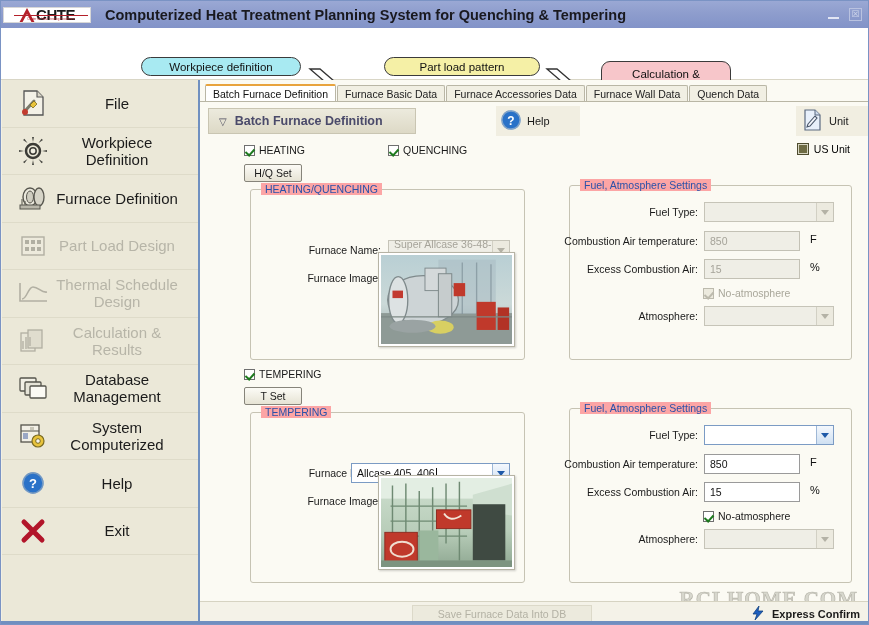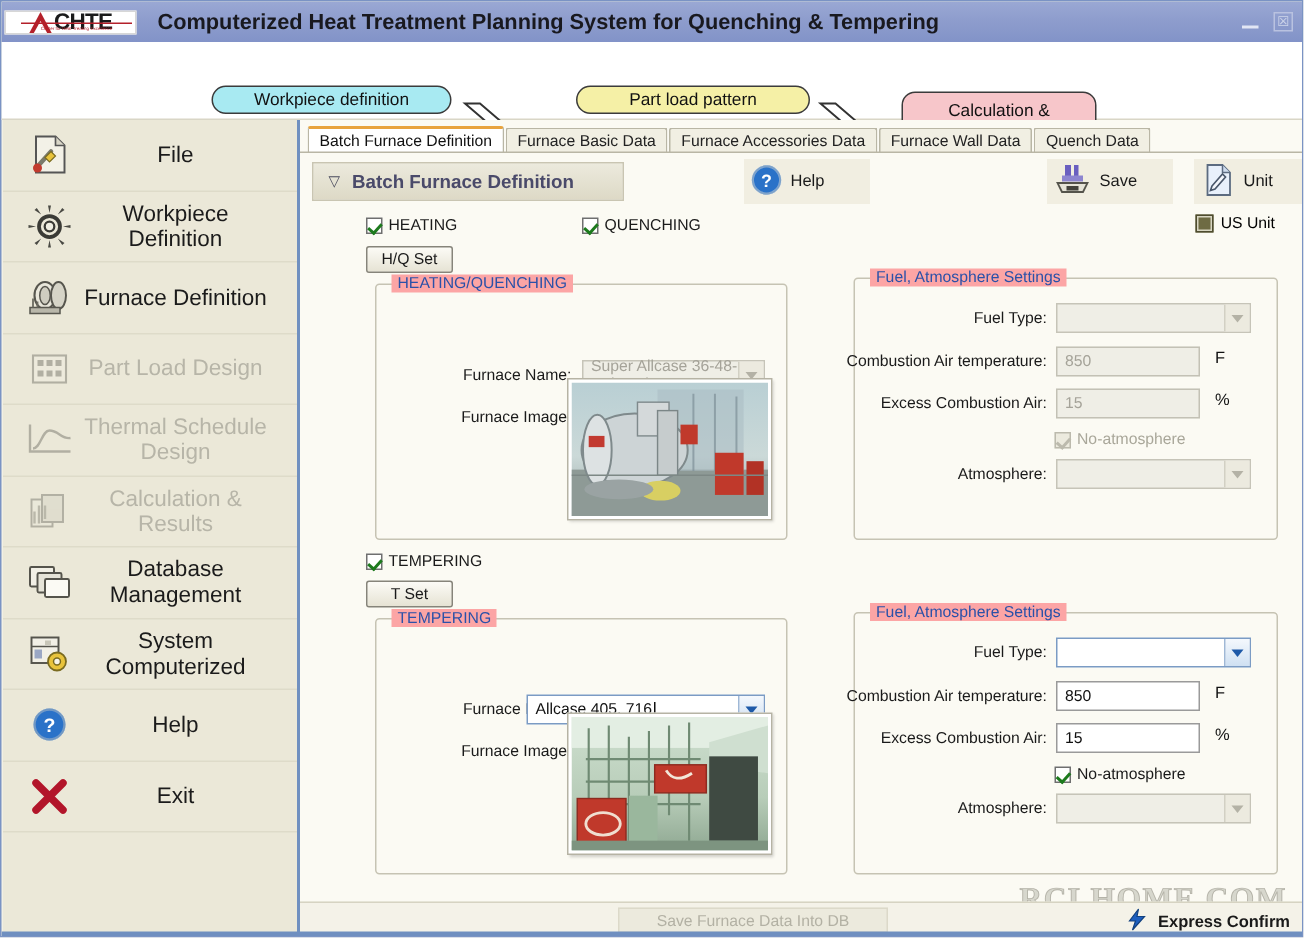--- a/index.html
+++ b/index.html
@@ -523,31 +523,20 @@
         <svg width="22" height="22" viewBox="0 0 24 24">
           <circle cx="12" cy="12" r="10" fill="#2a72c8" stroke="#17508f" stroke-width="1.3"></circle>
           <circle cx="12" cy="12" r="10" fill="none" stroke="#c3d8f0" stroke-width="1.8" opacity="0.6"></circle>
           <text x="12" y="17" font-size="13" font-family="Liberation Sans, sans-serif" font-weight="bold" fill="#ffffff" text-anchor="middle">?</text>
         </svg>
       </span>
       <span class="tool-label">Help</span>
     </div>
 
 
-    <div class="tool-btn" id="tb-save">
-      <span>
-        <svg width="26" height="24" viewBox="0 0 26 24">
-          <path d="M8 2 h4 v8 h-4 z M14 2 h3 v8 h-3 z" fill="#6a5fc0"></path>
-          <rect x="6" y="9" width="14" height="4" fill="#8d85d0"></rect>
-          <path d="M3 14 h20 l-3 6 H6 Z" fill="#e6e4d8" stroke="#55544c" stroke-width="1.2"></path>
-          <rect x="9" y="16" width="8" height="3" fill="#43423c"></rect>
-        </svg>
-      </span>
-      <span class="tool-label">Save</span>
-    </div>
 
     <div class="tool-btn" id="tb-unit">
       <span>
         <svg width="24" height="24" viewBox="0 0 24 24">
           <path d="M5 2 h10 l5 5 v15 H5 Z" fill="#e8f0fb" stroke="#5c6b80" stroke-width="1.2"></path>
           <path d="M15 2 v5 h5" fill="#cfdcee" stroke="#5c6b80" stroke-width="1"></path>
           <path d="M8 16 L15 8 l2 2 -7 8 -3 1 z" fill="#f3f6fc" stroke="#49566a" stroke-width="1.1"></path>
         </svg>
       </span>
       <span class="tool-label">Unit</span>
@@ -650,21 +639,21 @@
   <div class="setbtn" id="btn-tset">
     <span>T Set</span>
   </div>
 
   <div class="group" id="grp-temp">
     <span class="group-legend">TEMPERING</span>
 
     <span class="fld-label" style="left:20px; top:54px; width:110px;">Furnace Name:</span>
     <div class="combo" style="left:100px; top:50px; width:159px;">
       <div class="cbox">
-        <span>Allcase 405, 716</span>
+        <span>Allcase 405, 406</span>
           <span class="caret"></span>
       </div>
       <div class="arrowbtn"></div>
     </div>
 
     <span class="fld-label" style="left:20px; top:82px; width:110px;">Furnace Image:</span>
 
     <div class="img-frame" style="left:127px; top:62px; width:137px; height:95px;">
       <svg class="furnace-img" viewBox="0 0 137 95" preserveAspectRatio="none">
         <defs>

